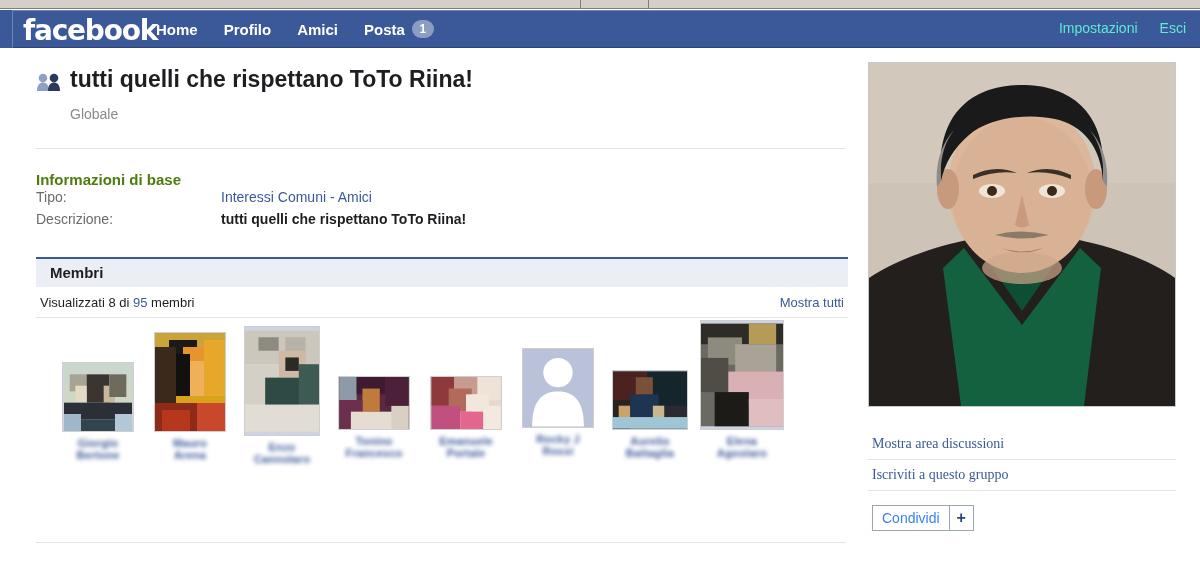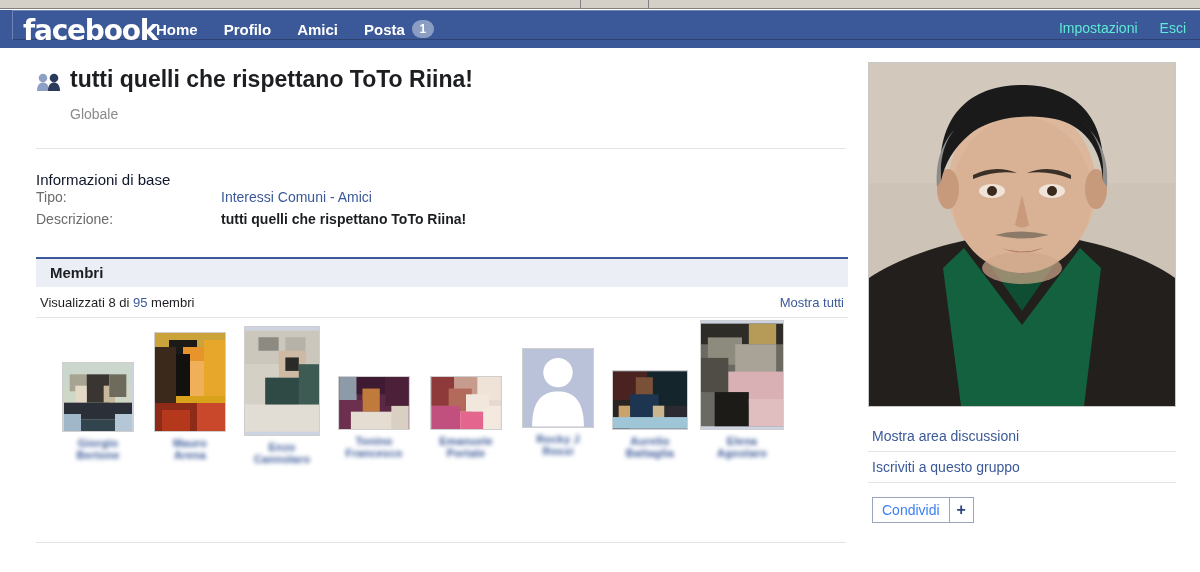--- a/index.html
+++ b/index.html
@@ -29,21 +29,21 @@
   }
 
   
   .navbar {
     position: absolute; left: 0; top: 10px;
     width: 1200px; height: 38px;
     background: #3b5998;
   }
   .nav-inner {
     position: absolute; left: 12px; top: 0;
-    width: 1188px; height: 30px;
+    width: 1188px; height: 38px;
     background: #3b5998;
     border-top: 1px solid #6d84b4;
     border-left: 1px solid #6d84b4;
     border-bottom: 1px solid #2d4373;
   }
   .logo {
     position: absolute; left: 10px; top: 3px;
     color: #ffffff;
     font-size: 28px;
     font-weight: bold;
@@ -107,21 +107,21 @@
     margin-left: 34px; margin-top: 4px;
     font-size: 14px;
     color: #8a8a8a;
   }
 
   .hr { height: 1px; background: #e2e4e9; width: 810px; }
   .hr-top { margin-top: 26px; }
 
   
   .section-head {
-    font-size: 15px; font-weight: normal; color: #0f172a;
+    font-size: 15px; font-weight: bold; color: #4d7c0f;
     margin-top: 22px;
   }
   .info-table { margin-top: 1px; width: 600px; }
   .info-row { display: flex; margin-bottom: 6px; }
   .info-label {
     width: 185px;
     font-size: 14px;
     color: #6b6b6b;
   }
   .info-val { font-size: 14px; color: #1c1e21; }
@@ -185,21 +185,21 @@
     width: 810px; height: 1px; background: #e2e4e9;
   }
 
   
   .portrait-frame {
     width: 308px; height: 345px;
     border: 1px solid #c8c8c8;
     overflow: hidden;
     background: #cfc6bb;
   }
-  .side-links { margin-top: 14px; width: 308px; }
+  .side-links { margin-top: 22px; width: 308px; font-family: Liberation Serif, serif; }
   .side-link {
     display: block;
     padding: 7px 4px 7px 4px;
     border-bottom: 1px solid #e2e4e9;
     font-size: 14px;
     color: #3b5998;
     text-decoration: none;
   }
   .side-link:first-child { border-top: none; }
   .share-wrap { margin-top: 14px; margin-left: 4px; display: inline-flex; }

